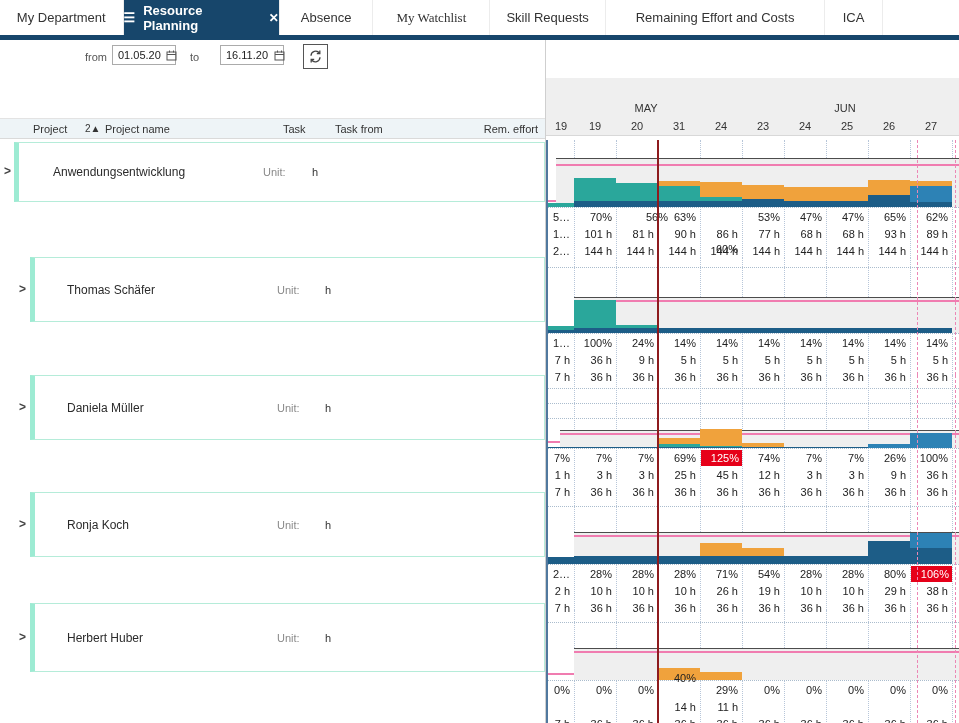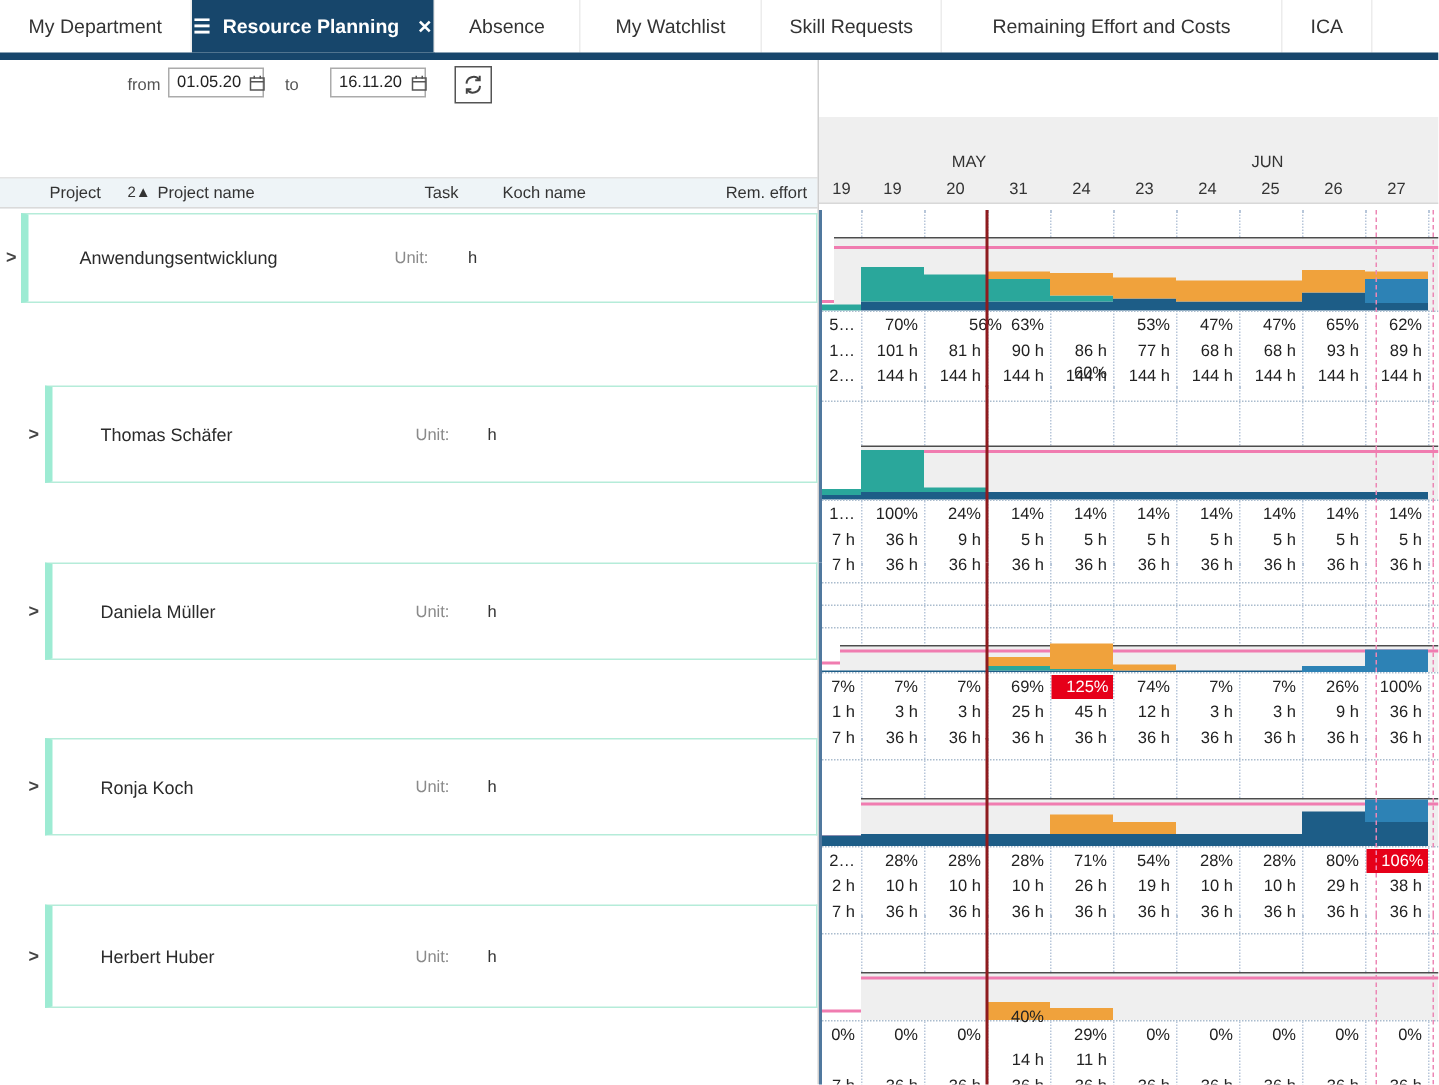--- a/index.html
+++ b/index.html
@@ -1,19 +1,19 @@
 <!DOCTYPE html>
 <html><head>
 <meta charset="utf-8">
 <style>
   html,body{margin:0;padding:0;}
   body{width:959px;height:723px;overflow:hidden;background:#fff;
        font-family:"Liberation Sans", sans-serif;color:#333;position:relative;}
   
-  #tabbar{position:absolute;left:0;top:0;width:959px;height:35px;display:flex;background:#fff;}
+  #tabbar{position:absolute;left:0;top:0;width:883px;height:35px;display:flex;background:#fff;}
   .tab{height:35px;display:flex;align-items:center;justify-content:center;font-size:13px;
        color:#333;cursor:default;border-right:1px solid #ececec;box-sizing:border-box;gap:8px;}
   .tab.active{background:#17466b;color:#fff;font-weight:bold;}
   .tab .ham{font-size:13px;line-height:1;}
   .tab .x{font-size:12px;line-height:1;margin-left:4px;}
   #navybar{position:absolute;left:0;top:35px;width:959px;height:5px;background:#17466b;}
   
   .flabel{position:absolute;font-size:11px;color:#555;top:51px;}
   .finput{position:absolute;top:45px;height:20px;box-sizing:border-box;border:1px solid #ababab;
           background:#fff;display:flex;align-items:center;padding:0 3px 0 5px;}
@@ -62,21 +62,21 @@
       <span>My Department</span>
     </div>
     <div class="tab active" style="width: 162px;">
       <span class="ham">☰</span>
       <span>Resource Planning</span>
       <span class="x">✕</span>
     </div>
     <div class="tab" style="width: 97px;">
       <span>Absence</span>
     </div>
-    <div class="tab" style="width: 121px;">
+    <div class="tab" style="width: 121px; font-family: Liberation Serif, serif;">
       <span>My Watchlist</span>
     </div>
     <div class="tab" style="width: 120px;">
       <span>Skill Requests</span>
     </div>
     <div class="tab" style="width: 227px;">
       <span>Remaining Effort and Costs</span>
     </div>
     <div class="tab" style="width: 60px;">
       <span>ICA</span>
@@ -111,21 +111,21 @@
       <path d="M12.8 8.8 A5 5 0 0 1 3.8 11.6" fill="none" stroke="#444" stroke-width="1.4"></path>
       <path d="M3.4 14.4 v-3.2 h3.2" fill="none" stroke="#444" stroke-width="1.4"></path>
     </svg>
 </div>
 
 <div id="lheader">
   <span style="left:33px">Project</span>
   <span style="left:85px;font-size:10px">2▲</span>
   <span style="left:105px">Project name</span>
   <span style="left:283px">Task</span>
-  <span style="left:335px">Koch name</span>
+  <span style="left:335px">Task from</span>
   <span style="left:460px;width:78px;text-align:right">Rem. effort</span>
 </div>
 
 <div id="divider"></div>
 
 <div id="theader">
     <div class="month" style="left: 70px;">MAY</div>
     <div class="month" style="left: 269px;">JUN</div>
     <div class="wk" style="left: 2px; width: 26px;">19</div>
     <div class="wk" style="left: 28px; width: 42px;">19</div>

